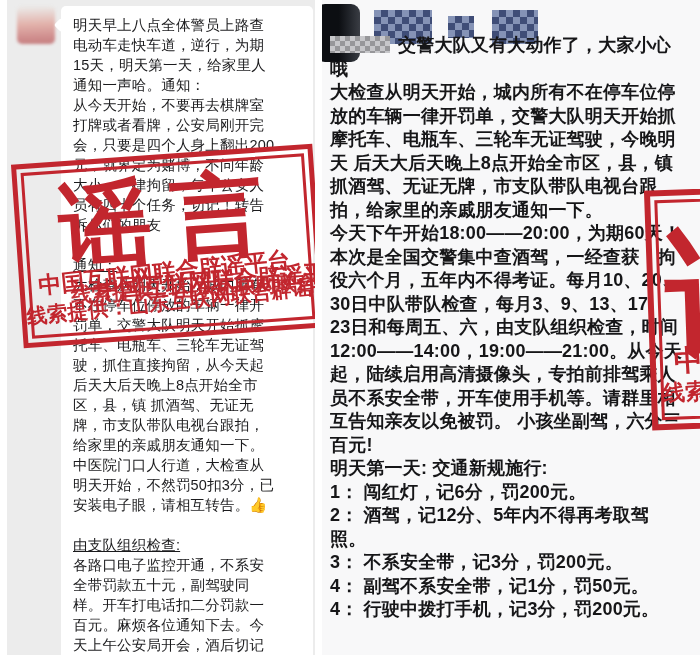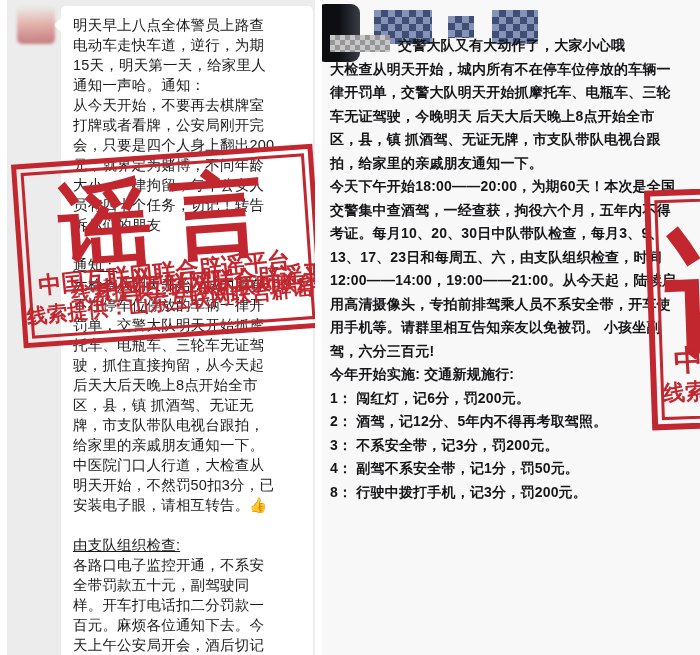--- a/index.html
+++ b/index.html
@@ -41,21 +41,21 @@
   .m-blue{background:repeating-conic-gradient(#3f4d77 0% 25%,#8593b6 0% 50%) 0 0 / 14px 14px;}
   .title-m1{position:absolute;left:52px;top:10px;width:58px;height:34px;}
   .title-m2{position:absolute;left:126px;top:16px;width:26px;height:22px;}
   .title-m3{position:absolute;left:170px;top:10px;width:46px;height:34px;}
   .name-m{
     width:60px;height:17px;margin-right:8px;vertical-align:-2px;
     background:repeating-conic-gradient(#97979a 0% 25%,#c7c7ca 0% 50%) 0 0 / 10px 10px;
   }
   .right-text{
     position:absolute;left:8px;top:34px;width:352px;
-    font-size:14px;line-height:23.5px;font-weight:600;color:#161618;
+    font-size:18px;line-height:23.5px;font-weight:600;color:#161618;
     letter-spacing:.2px;
   }
   .right-text p{margin:0;}
 
   
   .stamp{position:absolute;color:#c2262e;z-index:9;}
   .stamp::before{content:"";position:absolute;inset:4px;border:3px solid currentColor;}
   .stamp .big{
     position:absolute;left:0;right:0;text-align:center;
     font-weight:900;line-height:1;white-space:nowrap;
@@ -104,26 +104,26 @@
   <section class="panel-right">
     <div class="avatar-right"></div>
     <div class="mosaic m-blue title-m1"></div>
     <div class="mosaic m-blue title-m2"></div>
     <div class="mosaic m-blue title-m3"></div>
 
     <div class="right-text">
       <p><span class="mosaic name-m"></span><span>交警大队又有大动作了，大家小心哦</span></p>
       <p>大检查从明天开始，城内所有不在停车位停放的车辆一律开罚单，交警大队明天开始抓摩托车、电瓶车、三轮车无证驾驶，今晚明天 后天大后天晚上8点开始全市区，县，镇 抓酒驾、无证无牌，市支队带队电视台跟拍，给家里的亲戚朋友通知一下。</p>
       <p>今天下午开始18:00——20:00，为期60天！本次是全国交警集中查酒驾，一经查获，拘役六个月，五年内不得考证。每月10、20、30日中队带队检查，每月3、9、13、17、23日和每周五、六，由支队组织检查，时间12:00——14:00，19:00——21:00。从今天起，陆续启用高清摄像头，专拍前排驾乘人员不系安全带，开车使用手机等。请群里相互告知亲友以免被罚。 小孩坐副驾，六分三百元!</p>
-      <p>今年开始实施: 交通新规施行:</p>
+      <p>明天第一天: 交通新规施行:</p>
       <p>1： 闯红灯，记6分，罚200元。</p>
       <p>2： 酒驾，记12分、5年内不得再考取驾照。</p>
       <p>3： 不系安全带，记3分，罚200元。</p>
       <p>4： 副驾不系安全带，记1分，罚50元。</p>
-      <p>8： 行驶中拨打手机，记3分，罚200元。</p>
+      <p>4： 行驶中拨打手机，记3分，罚200元。</p>
     </div>
 
     <div class="stamp stamp-right">
       <div class="big">谣言</div>
       <div class="sl l1">中国互联网联合辟谣平台</div>
 
       <div class="sl l2">线索提供：新疆互联网联合辟谣平台</div>
     </div>
   </section>
 

